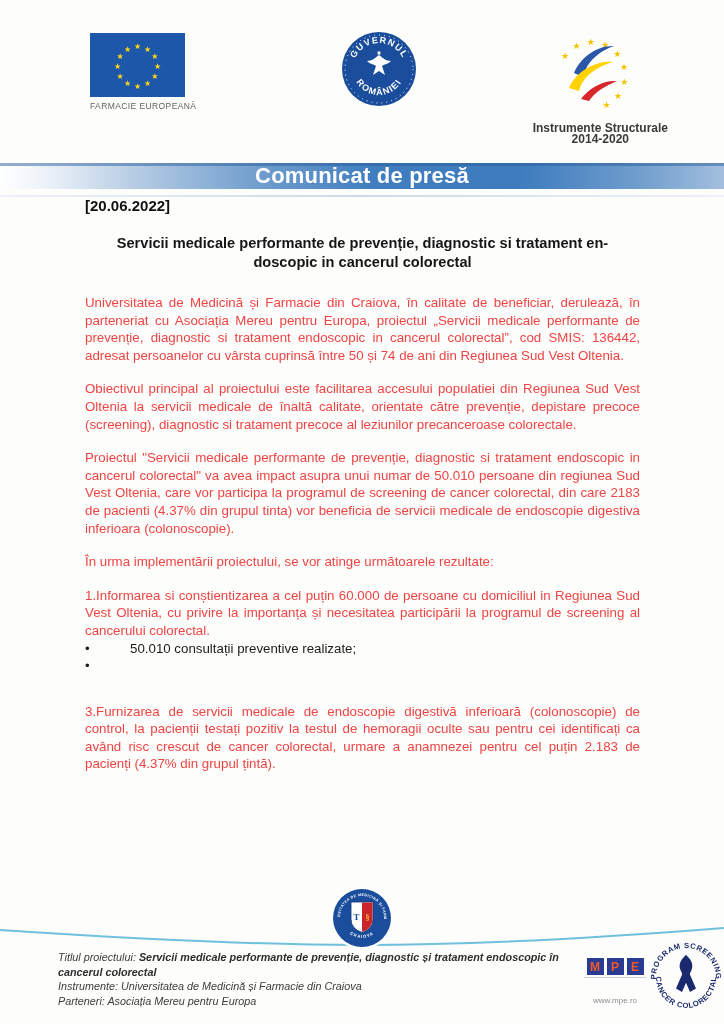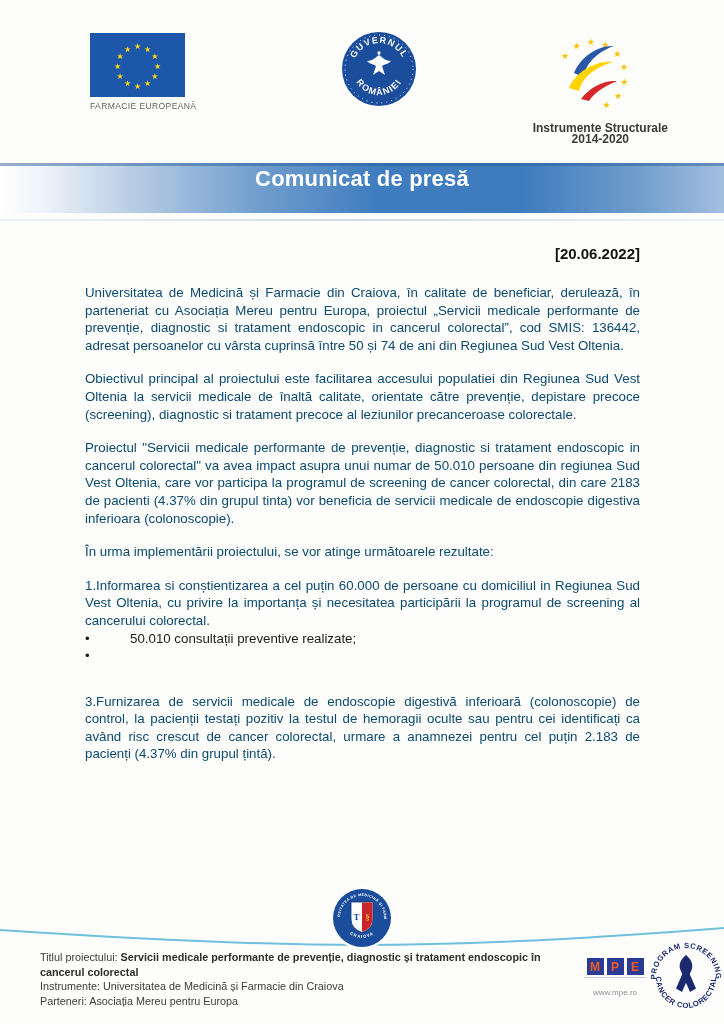--- a/index.html
+++ b/index.html
@@ -15,59 +15,59 @@
     align-items:start; padding:33px 56px 0 90px;
   }
   .logo-eu { justify-self:start; text-align:center; }
   .logo-eu svg { display:block; }
   .eu-label { font-size:8.5px; color:#63635e; letter-spacing:.4px; margin-top:4px; }
   .logo-gov { justify-self:center; margin-top:-2px; }
   .logo-is  { justify-self:end; text-align:center; }
   .is-label { font-size:12px; font-weight:bold; color:#3a3a38; line-height:11px; margin-top:2px; }
   
   .banner {
-    margin-top:18px; height:50px;
+    margin-top:18px; height:26px;
     background:linear-gradient(90deg,#ffffff 0%,#eef3f9 6%,#b9cee5 18%,#6f9dcd 36%,#3f7dbf 52%,#3e7cbe 72%,#6f9dcc 88%,#a3bfdf 100%);
     border-top:3px solid rgba(42,94,152,.5);
-    display:flex; align-items:flex-start; justify-content:center;
+    display:flex; align-items:flex-end; justify-content:center;
   }
   .banner-title { color:#ffffff; font-size:22px; font-weight:bold; letter-spacing:.2px; }
   .rule { height:2px; margin-top:6px;
     background:linear-gradient(90deg,#eef1f6,#cfdae8 50%,#eef1f6); }
   
   main { padding:0 84px 0 85px; }
-  .date { margin-top:24px; text-align:right; font-size:15px; font-weight:bold; color:#111; }
+  .date { text-align:left; font-size:15px; font-weight:bold; color:#111; }
   h1 {
     margin-top:20px; font-size:14.6px; font-weight:bold; text-align:center;
     line-height:19px; color:#161616;
   }
   p.body {
     margin-top:16px; font-size:13.3px; line-height:17.6px;
-    text-align:justify; color:#0c4a6e;
+    text-align:justify; color:#ef4444;
   }
   p.first { margin-top:22px; }
   p.gap-big { margin-top:28px; }
   ul.bullets { list-style:none; }
   ul.bullets li { display:flex; font-size:13.3px; line-height:17.6px; color:#1c1c1c; }
   ul.bullets .bullet { width:45px; flex:0 0 45px; }
   
   footer { position:absolute; left:0; right:0; bottom:0; height:132px; }
   .footer-curve { position:absolute; left:0; top:26px; width:100%; height:36px; }
   .seal { position:absolute; left:50%; top:-6px; transform:translateX(-50%); }
-  .footer-text { position:absolute; left:40px; top:58px; width:548px; }
+  .footer-text { position:absolute; left:58px; top:58px; width:548px;font-style:italic; }
   .footer-text .row { font-size:10.8px; line-height:14.6px; color:#3c3c3c; }
   .footer-text .lbl { font-weight:normal; }
   .footer-text .val-bold { font-weight:bold; color:#2e2e2e; }
   .mpe { position:absolute; left:584px; top:66px; width:62px; text-align:center; }
   .mpe-squares { display:flex; gap:3px; justify-content:center; }
   .mpe-squares .sq {
     width:17px; height:17px; background:#2b3a92; color:#f15a24;
     font-weight:bold; font-size:12px; display:flex; align-items:center; justify-content:center;
   }
-  .mpe-url { font-size:8px; color:#8a8f94; margin-top:2px; border-top:1px solid #c9cdd2; padding-top:10px; }
+  .mpe-url { font-size:8px; color:#8a8f94; margin-top:2px; border-top:1px solid #c9cdd2; padding-top:18px; }
   .ribbon-logo { position:absolute; left:650px; top:50px; }
 </style>
 </head>
 <body>
 
 <div class="page">
 
   <header class="logos">
     <div class="logo-eu">
       <svg width="95" height="64" viewBox="0 0 95 64">
@@ -134,20 +134,24 @@
   </header>
 
   <div class="banner">
     <span class="banner-title">Comunicat de presă</span>
   </div>
   <div class="rule"></div>
 
   <main>
     <div class="date">[20.06.2022]</div>
 
+    <h1>
+      <span>Servicii medicale performante de prevenție, diagnostic si tratament en-</span><br>
+      <span>doscopic in cancerul colorectal</span>
+    </h1>
 
     <p class="body first">Universitatea de Medicină și Farmacie din Craiova, în calitate de beneficiar, derulează, în parteneriat cu Asociația Mereu pentru Europa, proiectul „Servicii medicale performante de prevenție, diagnostic si tratament endoscopic in cancerul colorectal”, cod SMIS: 136442, adresat persoanelor cu vârsta cuprinsă între 50 și 74 de ani din Regiunea Sud Vest Oltenia.</p>
     <p class="body">Obiectivul principal al proiectului este facilitarea accesului populatiei din Regiunea Sud Vest Oltenia la servicii medicale de înaltă calitate, orientate către prevenție, depistare precoce (screening), diagnostic si tratament precoce al leziunilor precanceroase colorectale.</p>
     <p class="body">Proiectul "Servicii medicale performante de prevenție, diagnostic si tratament endoscopic in cancerul colorectal" va avea impact asupra unui numar de 50.010 persoane din regiunea Sud Vest Oltenia, care vor participa la programul de screening de cancer colorectal, din care 2183 de pacienti (4.37% din grupul tinta) vor beneficia de servicii medicale de endoscopie digestiva inferioara (colonoscopie).</p>
     <p class="body">În urma implementării proiectului, se vor atinge următoarele rezultate:</p>
     <p class="body">1.Informarea si conștientizarea a cel puțin 60.000 de persoane cu domiciliul in Regiunea Sud Vest Oltenia, cu privire la importanța și necesitatea participării la programul de screening al cancerului colorectal.</p>
 
     <ul class="bullets">
       <li>
         <span class="bullet">•</span>

